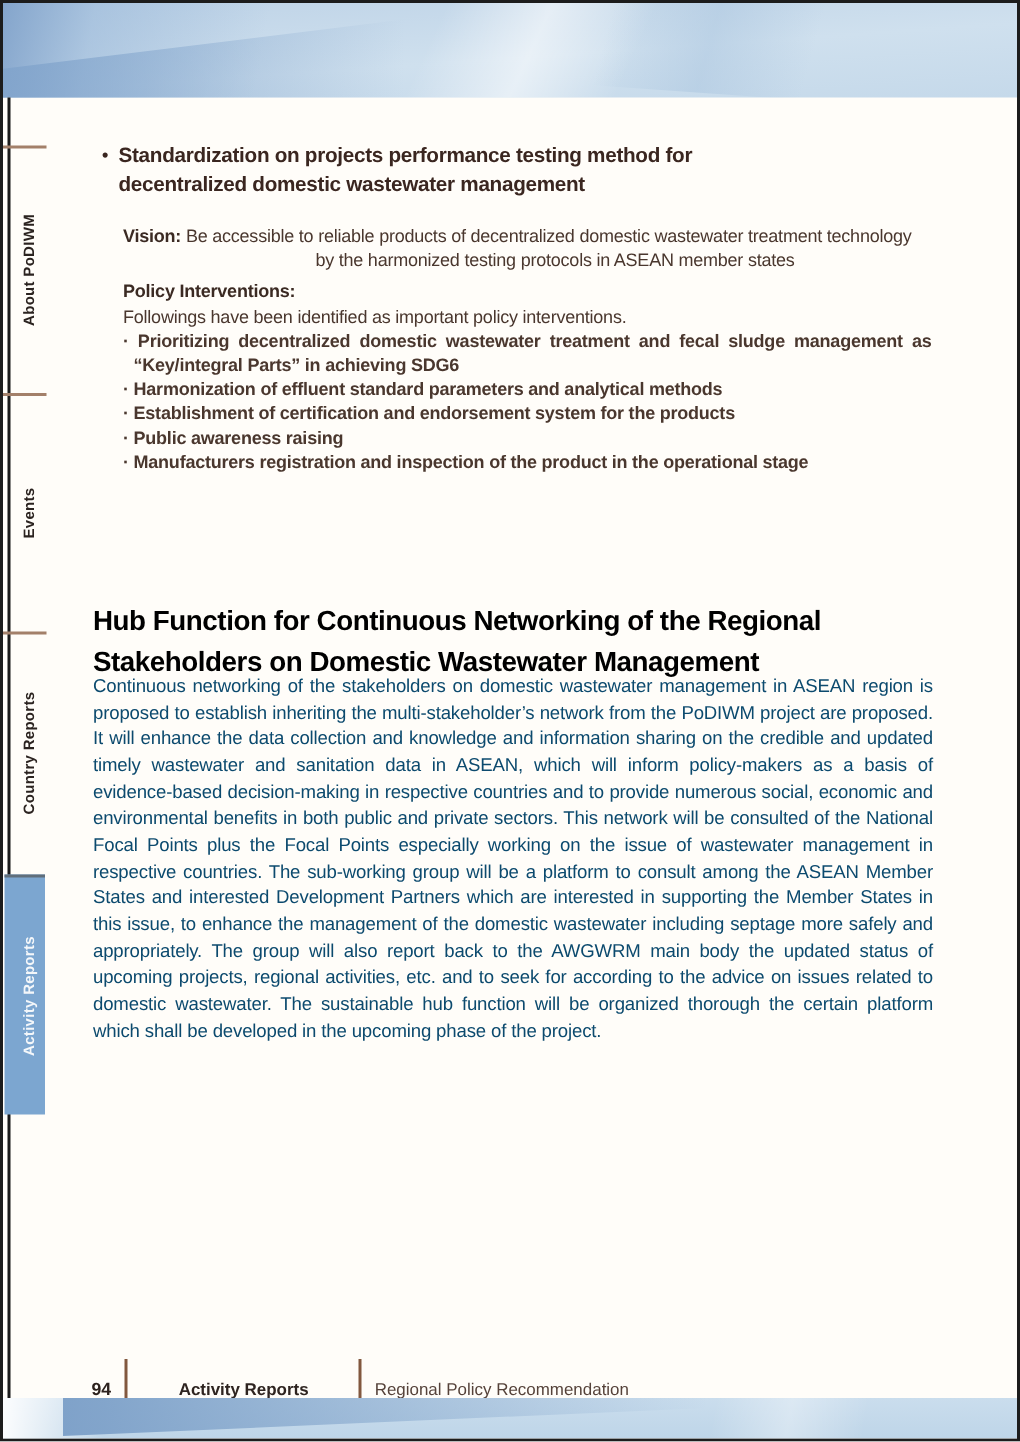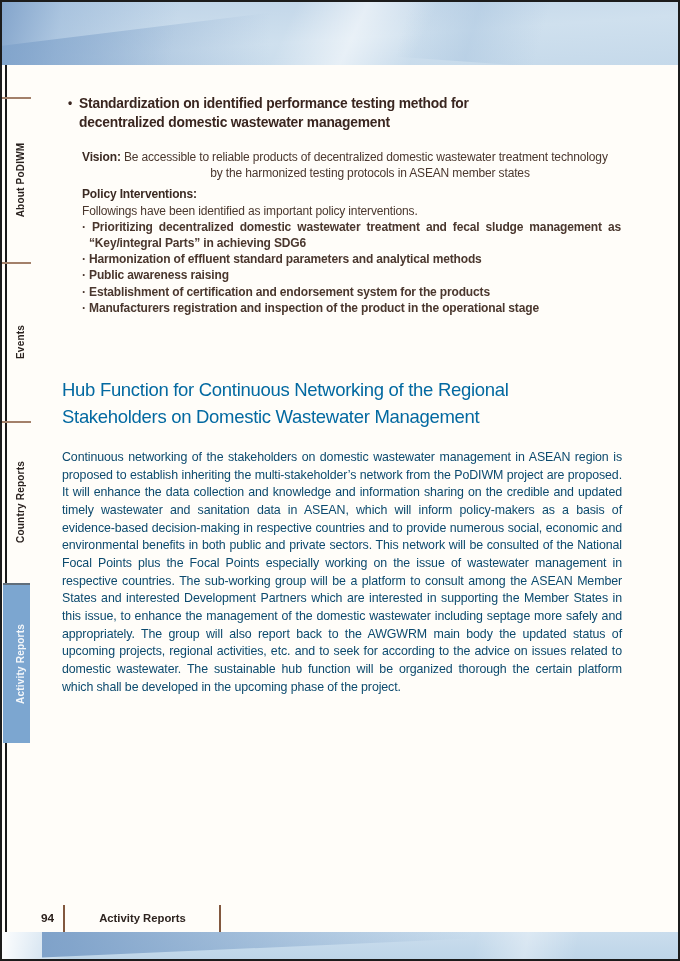--- a/index.html
+++ b/index.html
@@ -73,33 +73,33 @@
   }
   .lbl{font-weight:bold;color:#3b2a23;}
   .nowrap{white-space:nowrap;}
   .vision-l2{padding-left:37px;text-align:center;}
   .policy-lbl{margin-top:5px;font-weight:bold;color:#3b2a23;}
   .policy-list{margin:0;padding:0;list-style:none;font-weight:bold;}
   .policy-list li{
     padding-left:7px;text-indent:-7px;text-align:justify;
   }
   .hub-head{
-    position:absolute;left:60px;top:375px;width:562px;
-    font-size:18.5px;font-weight:normal;line-height:26.5px;
-    color:#0369a1;letter-spacing:-.3px;
+    position:absolute;left:60px;top:399px;width:562px;
+    font-size:18.5px;font-weight:bold;line-height:26.5px;
+    color:#000000;letter-spacing:-.3px;
   }
   .body-par{
     position:absolute;left:60px;top:447px;width:560px;
     font-size:12.4px;line-height:17.65px;text-align:justify;
     color:#0c4a6e;letter-spacing:-.1px;
   }
   
   .footer{
-    position:absolute;left:39px;top:901px;height:30px;
-    display:flex;align-items:center;
+    position:absolute;left:59px;top:901px;height:30px;
+    display:flex;align-items:flex-end;
   }
   .footer .pg{font-size:11.8px;font-weight:bold;color:#2c211d;}
   .f-div{width:2px;height:27px;background:#82583f;}
   .f-div.d1{margin-left:9px;}
   .f-sec{margin-left:34px;font-size:11.3px;font-weight:bold;color:#2e2420;}
   .f-div.d2{margin-left:33px;}
   .f-sub{margin-left:9px;font-size:11.3px;color:#55423a;margin-top:37px;}
 </style>
 </head>
 <body>
@@ -122,38 +122,38 @@
   <div class="tab" style="top:419px;height:162px">
     <span class="tab-label">Country Reports</span>
   </div>
   <div class="tab active" style="top:581px;height:160px">
     <span class="tab-label">Activity Reports</span>
   </div>
 
   <div class="bullet-head">
     <span class="dot">•</span>
     <span>
-      <span>Standardization on identified performance testing method for</span><br>
+      <span>Standardization on projects performance testing method for</span><br>
       <span>decentralized domestic wastewater management</span>
     </span>
   </div>
 
   <div class="intro-col">
     <div class="nowrap">
       <span class="lbl">Vision:</span>
       <span>Be accessible to reliable products of decentralized domestic wastewater treatment technology</span>
     </div>
     <div class="vision-l2">by the harmonized testing protocols in ASEAN member states</div>
     <div class="policy-lbl">Policy Interventions:</div>
     <div>Followings have been identified as important policy interventions.</div>
     <ul class="policy-list">
       <li>· Prioritizing decentralized domestic wastewater treatment and fecal sludge management as “Key/integral Parts” in achieving SDG6</li>
       <li>· Harmonization of effluent standard parameters and analytical methods</li>
+      <li>· Establishment of certification and endorsement system for the products</li>
       <li>· Public awareness raising</li>
-      <li>· Establishment of certification and endorsement system for the products</li>
       <li>· Manufacturers registration and inspection of the product in the operational stage</li>
     </ul>
   </div>
 
   <div class="hub-head">
     <span>Hub Function for Continuous Networking of the Regional</span><br>
     <span>Stakeholders on Domestic Wastewater Management</span>
   </div>
   <div class="body-par">Continuous networking of the stakeholders on domestic wastewater management in ASEAN region is proposed to establish inheriting the multi-stakeholder’s network from the PoDIWM project are proposed. It will enhance the data collection and knowledge and information sharing on the credible and updated timely wastewater and sanitation data in ASEAN, which will inform policy-makers as a basis of evidence-based decision-making in respective countries and to provide numerous social, economic and environmental benefits in both public and private sectors. This network will be consulted of the National Focal Points plus the Focal Points especially working on the issue of wastewater management in respective countries. The sub-working group will be a platform to consult among the ASEAN Member States and interested Development Partners which are interested in supporting the Member States in this issue, to enhance the management of the domestic wastewater including septage more safely and appropriately. The group will also report back to the AWGWRM main body the updated status of upcoming projects, regional activities, etc. and to seek for according to the advice on issues related to domestic wastewater. The sustainable hub function will be organized thorough the certain platform which shall be developed in the upcoming phase of the project.</div>
 

